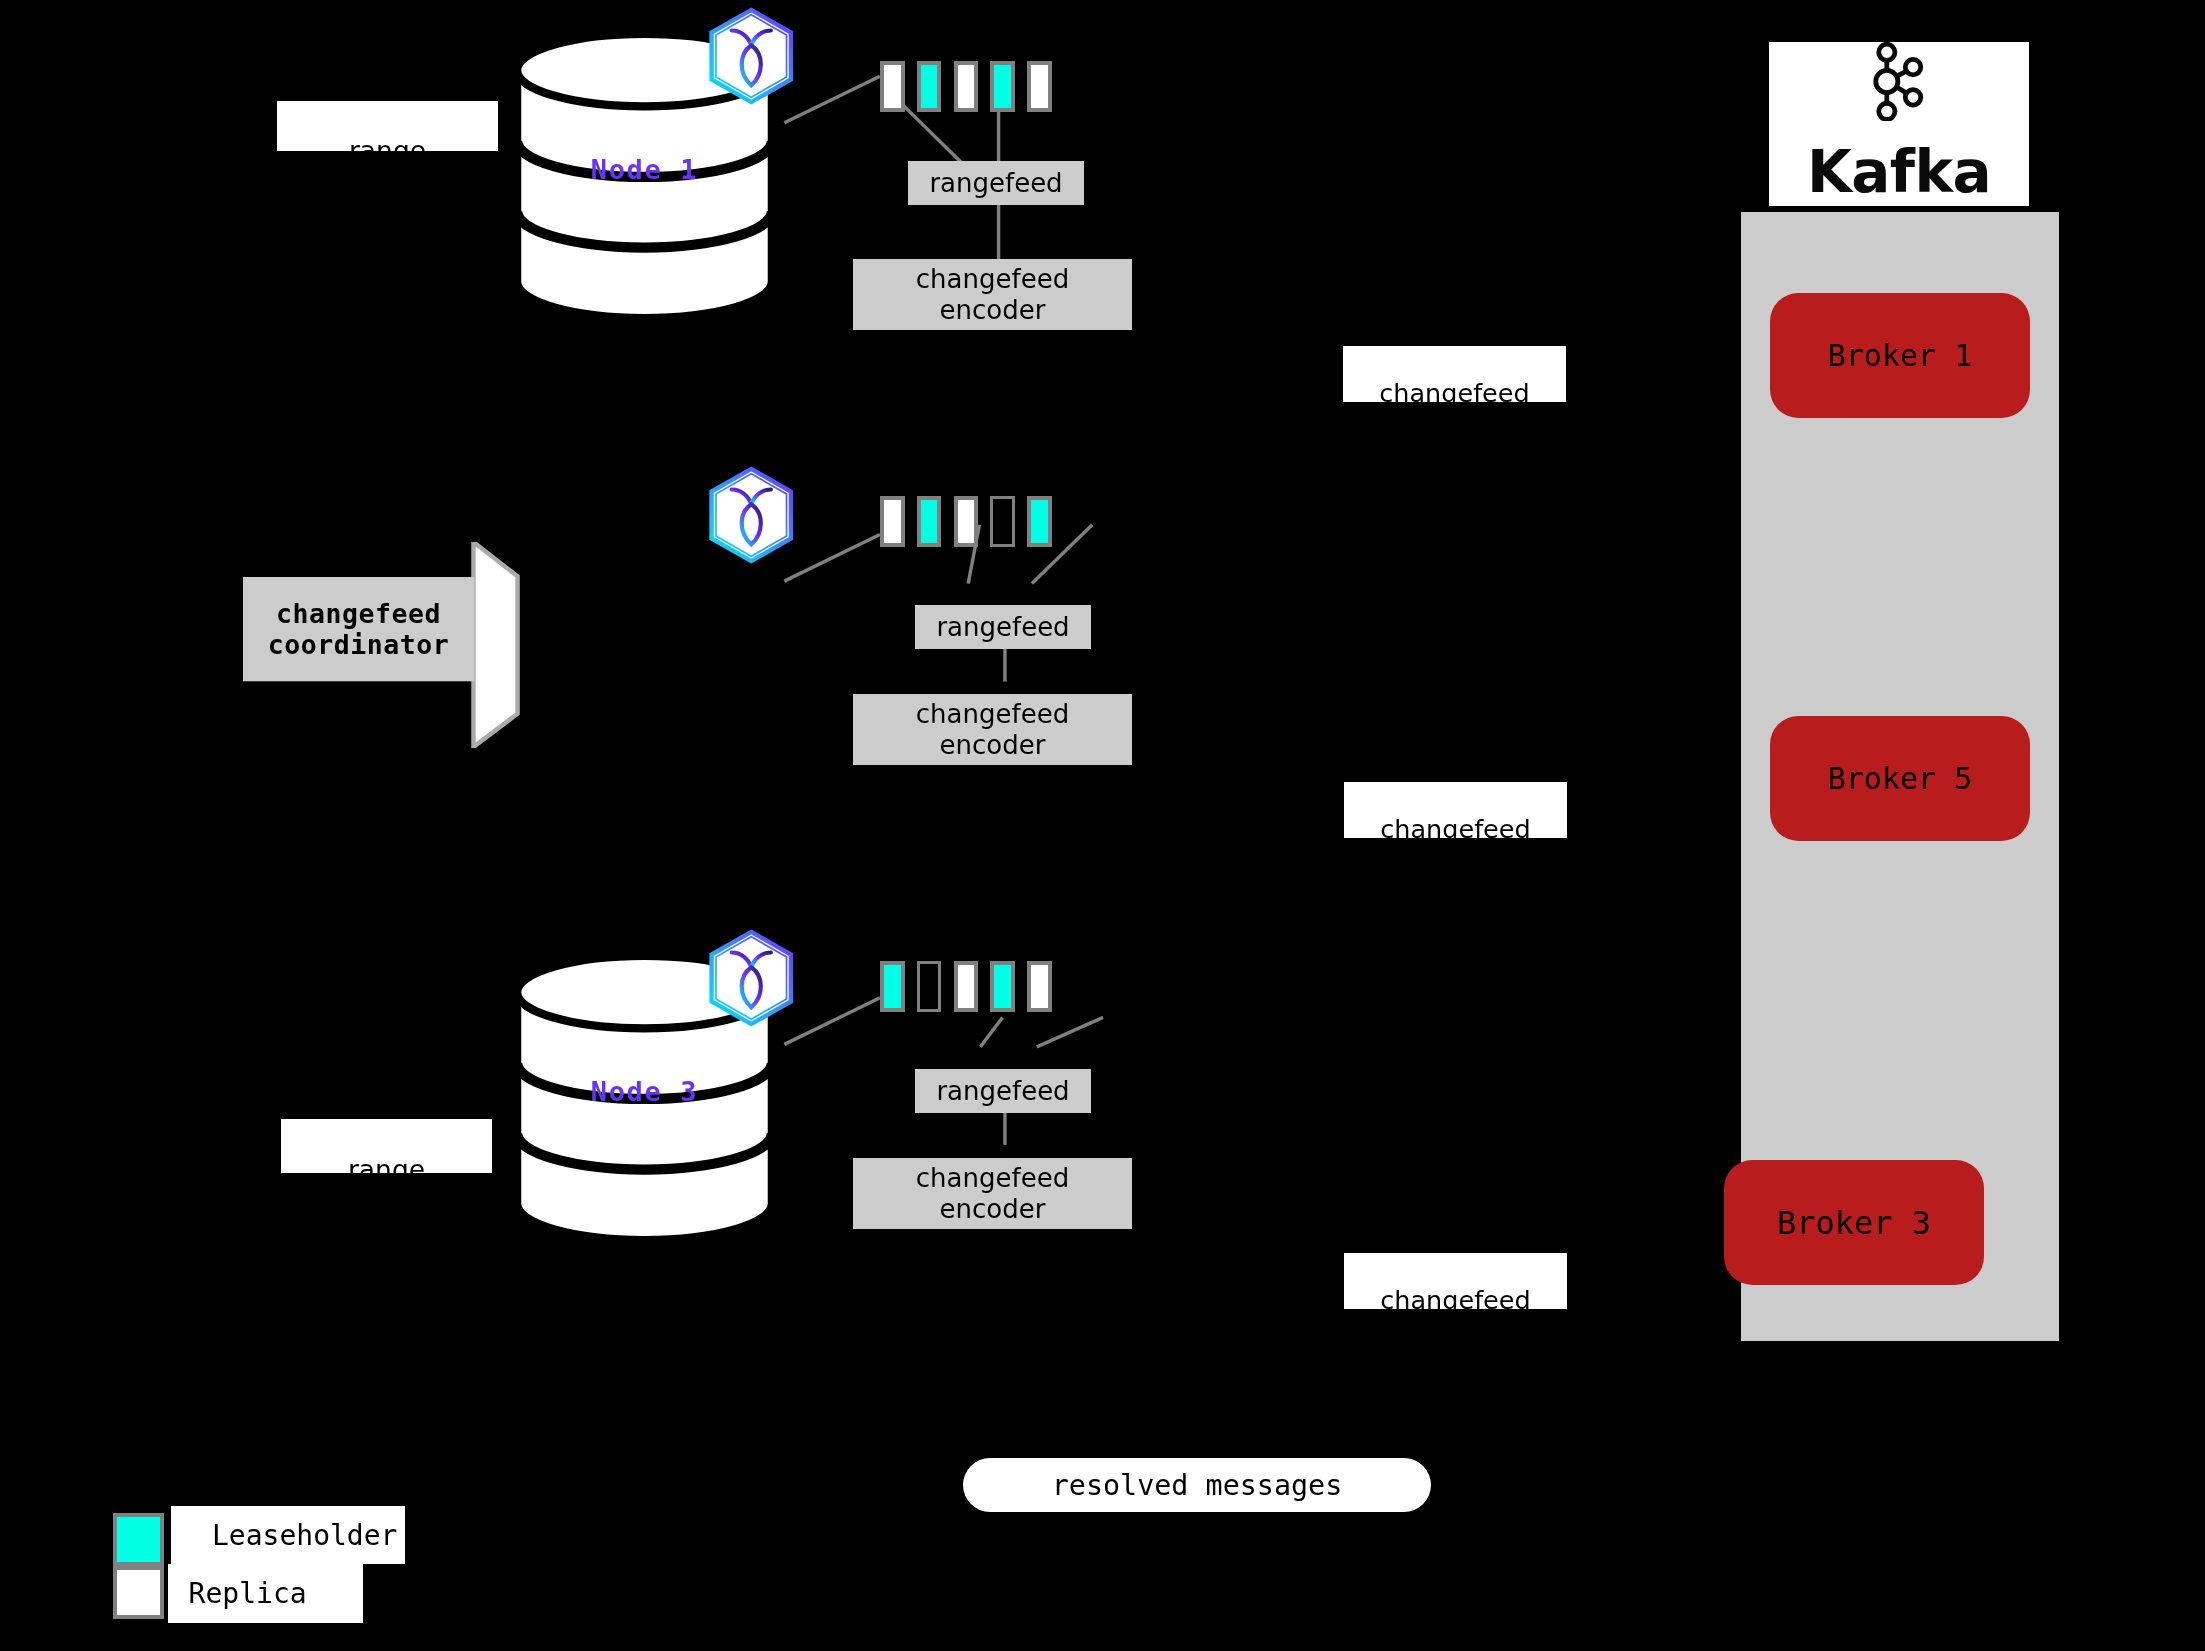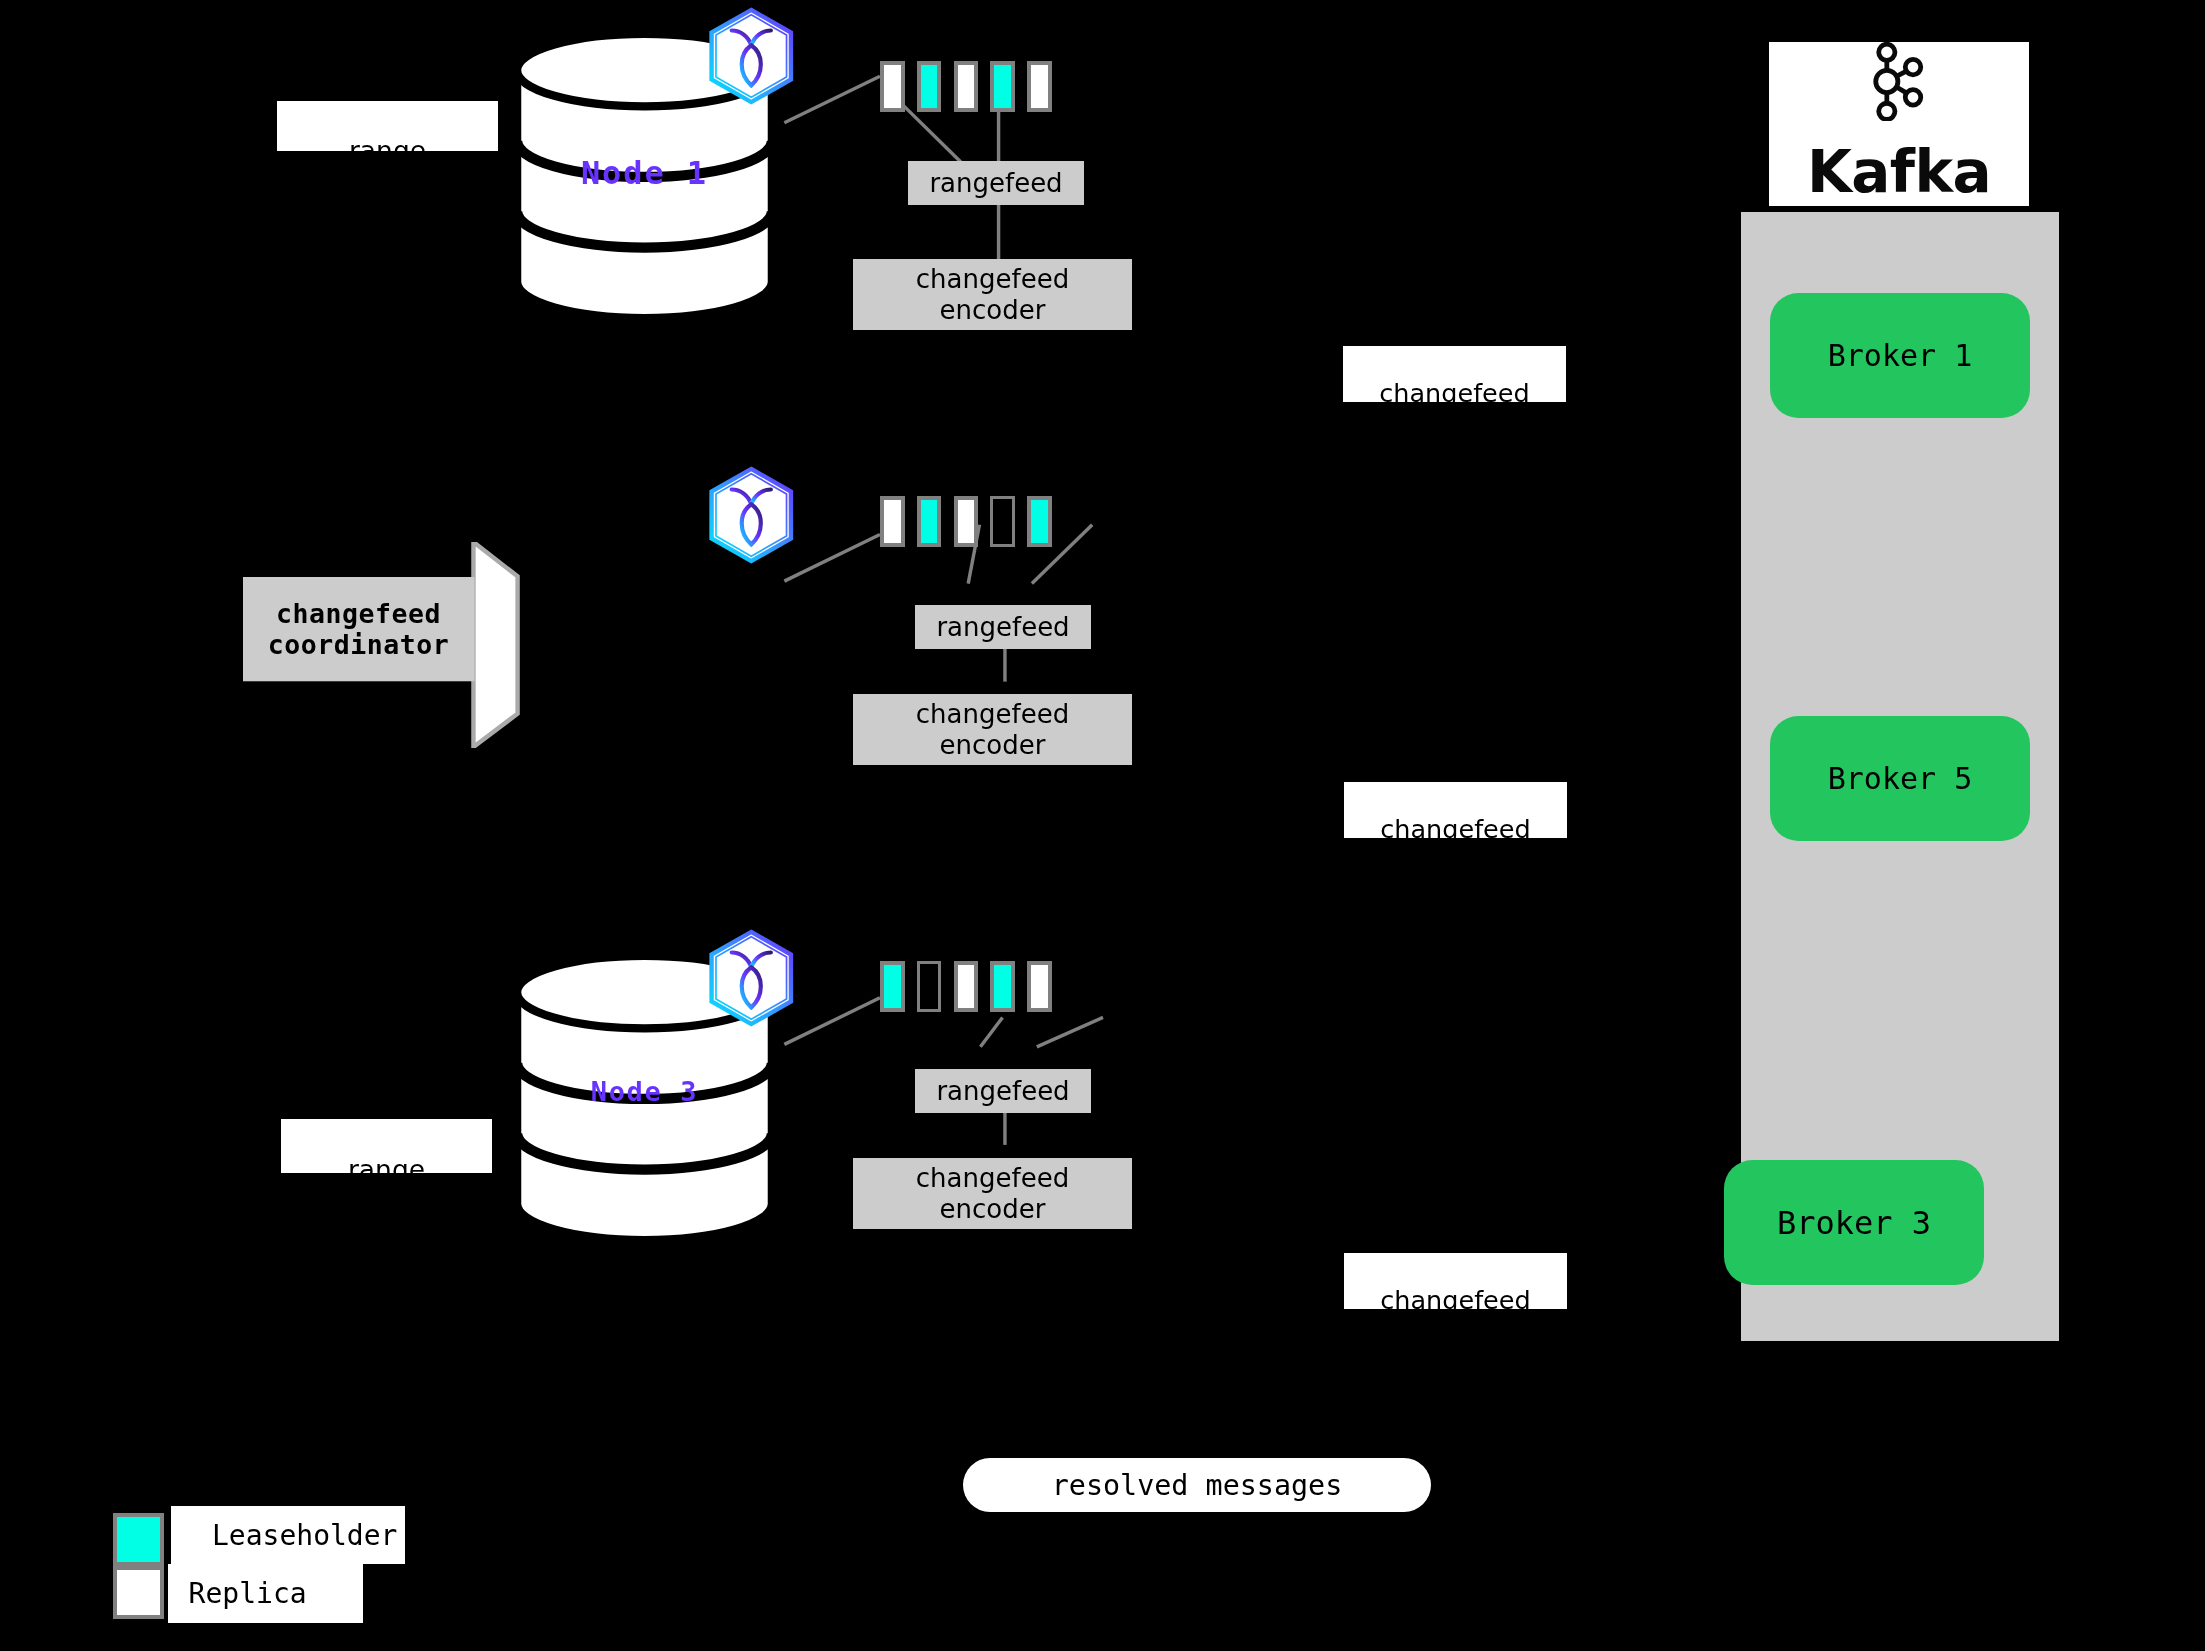--- a/index.html
+++ b/index.html
@@ -65,21 +65,21 @@
   .kafka-card{
     position:absolute;background:#fff;
     display:flex;align-items:center;justify-content:center;gap:16.7px;flex-direction:column;
   }
   .kafka-word{
     font-family:"DejaVu Sans", sans-serif;font-weight:bold;
     color:#0a0a0a;letter-spacing:-.01em;
   }
   .kafka-panel{position:absolute;background:#CCCCCC;}
   .broker{
-    position:absolute;background:#22c55e;border-radius:28.4px;
+    position:absolute;background:#b91c1c;border-radius:28.4px;
     display:flex;align-items:center;justify-content:center;
     font-family:"DejaVu Sans Mono", monospace;color:#000;
   }
 
   
   .pill{
     position:absolute;background:#fff;border-radius:490px;
     display:flex;align-items:center;justify-content:center;
     font-family:"DejaVu Sans Mono", monospace;color:#000;
   }
@@ -126,21 +126,21 @@
 
   <div class="cyl" style="left:512px;top:29px;">
     <svg width="265" height="294" viewBox="0 0 540 600">
       <g fill="#ffffff" stroke="#000000" stroke-width="17">
         <path d="M10 84 L10 516 A260 74 0 0 0 530 516 L530 84 Z"></path>
       </g>
       <ellipse cx="270" cy="84" rx="260" ry="74" fill="#ffffff" stroke="#000" stroke-width="17"></ellipse>
       <path d="M10 228 A260 74 0 0 0 530 228" fill="none" stroke="#000" stroke-width="21"></path>
       <path d="M10 372 A260 74 0 0 0 530 372" fill="none" stroke="#000" stroke-width="21"></path>
     </svg>
-    <div class="node-label" style="top:125px;font-size:32px;text-align:center;">Node 1</div>
+    <div class="node-label" style="top:125px;font-size:27px;text-align:center;">Node 1</div>
   </div>
 
   <div class="hex" style="left:706px;top:7.4px;">
     <svg width="91" height="98" viewBox="0 0 185 200">
       <defs>
         <linearGradient id="hexg1" x1="0" y1="1" x2="1" y2="0">
           <stop offset="0%" stop-color="#00E5FF"></stop>
           <stop offset="55%" stop-color="#3B8BFF"></stop>
           <stop offset="100%" stop-color="#6933FF"></stop>
         </linearGradient>

